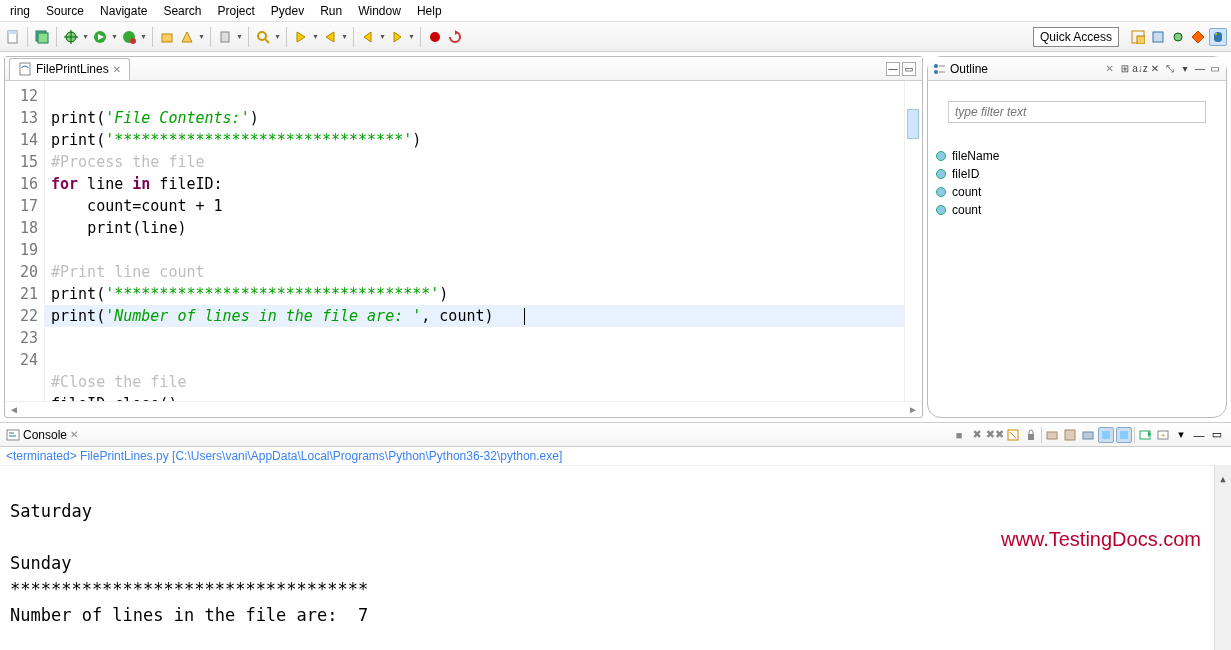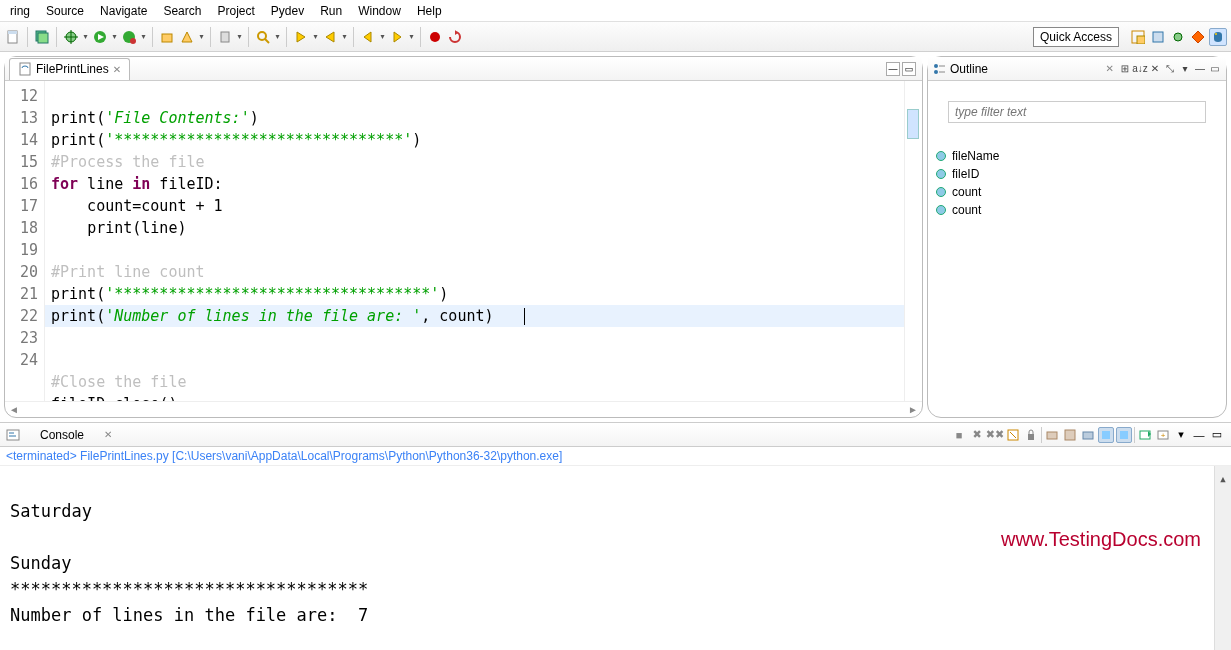--- a/index.html
+++ b/index.html
@@ -16,21 +16,21 @@
   .drop { width:7px; height:18px; display:inline-flex; align-items:center; justify-content:center; color:#555; font-size:8px; cursor:pointer; }
   .quick-access { margin-left:auto; border:1px solid #888; padding:2px 6px; background:#fff; cursor:pointer; }
   .persp-icons { display:flex; gap:2px; padding-left:8px; }
 
   
   .workbench { display:flex; height: calc(100% - 22px - 30px); flex-direction:column; }
   .upper { display:flex; height: 370px; }
   .lower { flex:1; border-top:1px solid #ccc; background:#fff; display:flex; flex-direction:column; }
 
   
-  .editor-panel { flex:1; display:flex; flex-direction:column; border:1px solid #bbb; margin:4px; background:#fff; border-radius:12px; }
+  .editor-panel { flex:1; display:flex; flex-direction:column; border:1px solid #bbb; margin:4px; background:#fff; border-radius:3px; }
   .tabbar { display:flex; align-items:center; height:24px; background:linear-gradient(#fff,#f4f4f4); border-bottom:1px solid #ccc; padding-left:4px; }
   .tab { display:flex; align-items:center; gap:4px; padding:2px 8px; border:1px solid #bbb; border-bottom:none; background:#fff; border-radius:3px 3px 0 0; height:22px; }
   .tab .close { font-size:10px; color:#888; cursor:pointer; }
   .tabbar .tab-controls { margin-left:auto; display:flex; gap:2px; padding-right:6px; }
   .tab-controls .ctrl { width:14px; height:14px; border:1px solid #aaa; font-size:9px; display:flex; align-items:center; justify-content:center; cursor:pointer; background:#fff; }
 
   .code-area { flex:1; display:flex; font-family:Consolas,monospace; font-size:15px; overflow:hidden; background:#fff; }
   .gutter { width:40px; text-align:right; padding:4px 6px 4px 2px; color:#787878; background:#fff; border-right:1px solid #eee; line-height:22px; }
   .code { flex:1; padding:4px 6px; line-height:22px; white-space:pre; position:relative; }
   .code .hl { background:#e8f2fe; display:block; margin-left:-6px; margin-right:-6px; padding-left:6px; }
@@ -50,21 +50,21 @@
   .outline-header .title { font-weight:normal; flex:1; }
   .outline-header .mini { display:flex; gap:1px; }
   .outline-header .mini .m { width:14px; height:14px; font-size:10px; display:flex; align-items:center; justify-content:center; cursor:pointer; color:#444; }
   .filter-box { border:1px solid #ccc; margin:20px; }
   .filter-box input { width:100%; border:none; padding:3px 6px; font-size:12px; outline:none; color:#888; font-style:italic; }
   .outline-list { padding:4px 8px; }
   .outline-item { display:flex; align-items:center; gap:6px; padding:2px 0; cursor:pointer; }
   .outline-item .dot { width:10px; height:10px; border-radius:50%; background:#8ecae6; border:1px solid #2a7; flex-shrink:0; }
 
   
-  .console-header { display:flex; align-items:center; height:24px; padding:0 6px; border-bottom:1px solid #ccc; background:linear-gradient(#fff,#f4f4f4); gap:20px;}
+  .console-header { display:flex; align-items:center; height:24px; padding:0 6px; border-bottom:1px solid #ccc; background:linear-gradient(#fff,#f4f4f4); gap:3px;}
   .console-header .ctrls { margin-left:auto; display:flex; gap:2px; }
   .console-header .cbtn { width:16px; height:16px; display:flex; align-items:center; justify-content:center; cursor:pointer; font-size:11px; border-radius:2px; }
   .console-sub { padding:2px 6px; font-size:12px; color:#3b82f6; border-bottom:1px solid #eee;}
   .console-out { flex:1; font-family:Consolas,monospace; font-size:17px; padding:6px 10px; line-height:26px; white-space:pre; position:relative; overflow:hidden;}
   .watermark { position:absolute; right:30px; top:60px; color:#b8002f; font-size:20px; font-family:"Segoe UI",sans-serif; }
   .vscroll { position:absolute; right:0; top:0; bottom:0; width:17px; background:#f0f0f0; border-left:1px solid #ddd;}
   .vscroll .arr { position:absolute; left:0; right:0; height:16px; text-align:center; font-size:9px; color:#555; cursor:pointer;}
   .vscroll .arr.up{top:0;}
 
   

